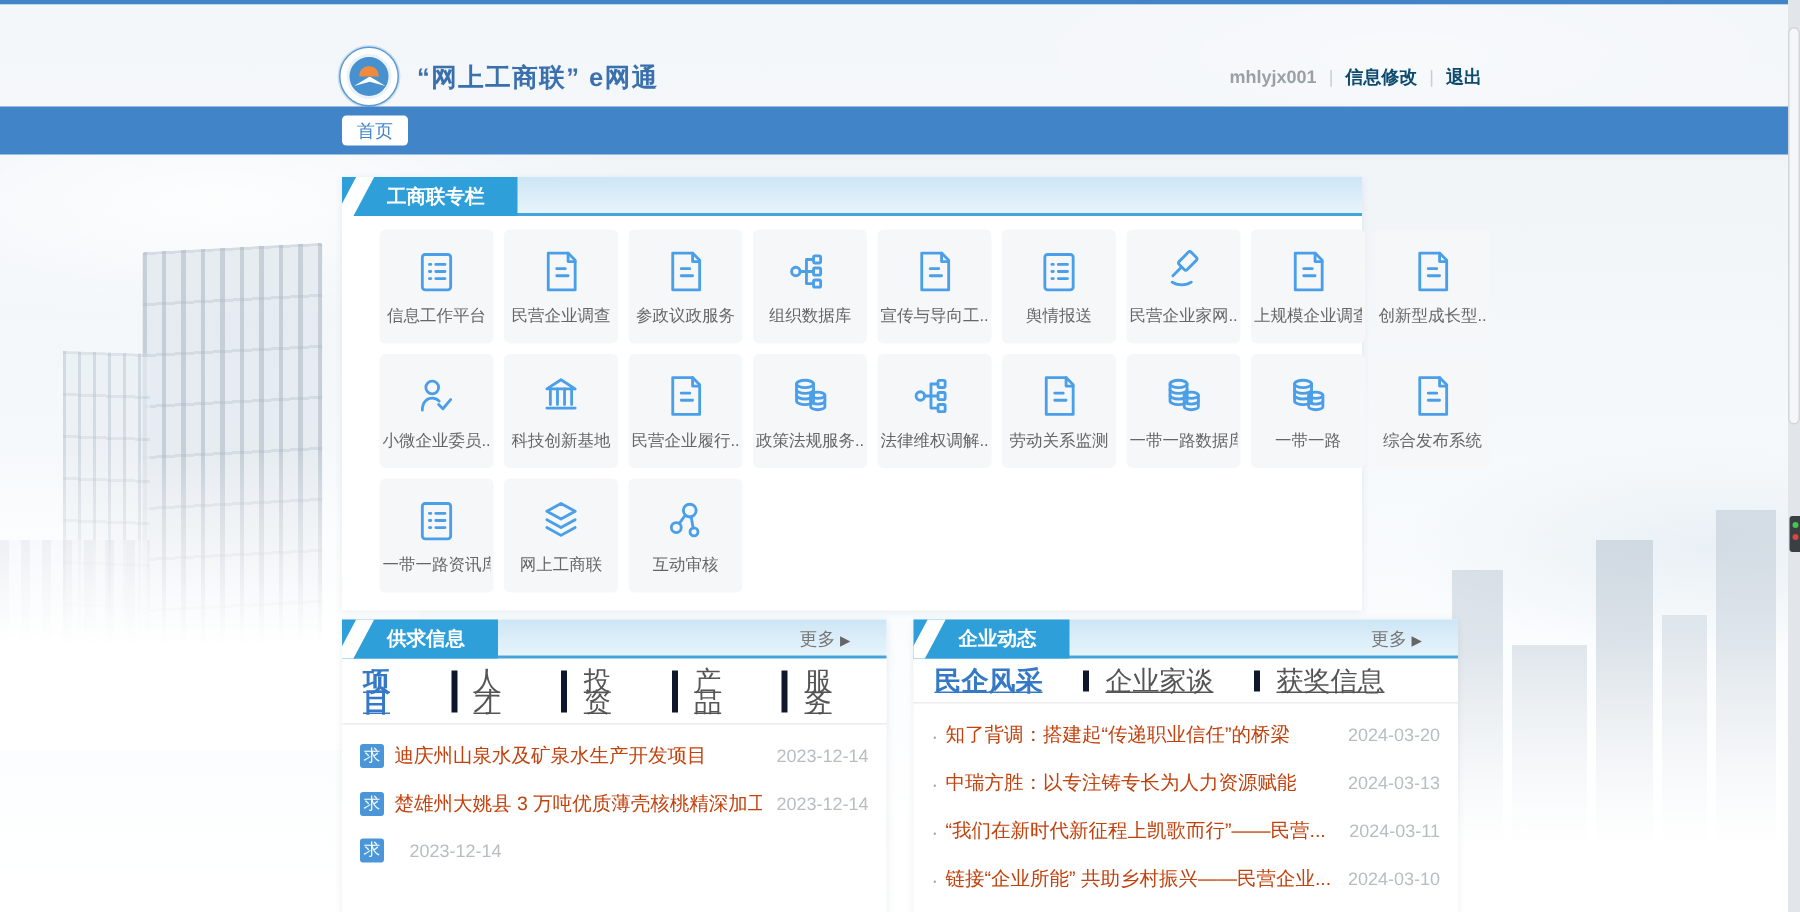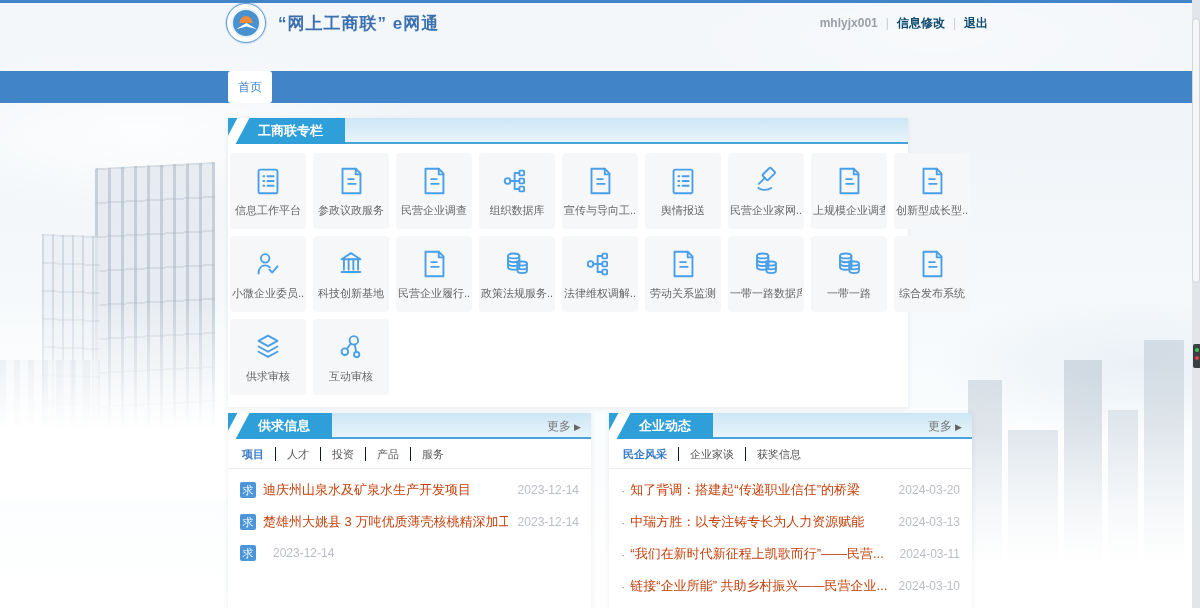--- a/index.html
+++ b/index.html
@@ -50,73 +50,73 @@
   .scroll-thumb { position:absolute; right:0; top:18px; width:8px; height:265px; background:#f4f6f8;
     border:1px solid #d2d6da; border-radius:4px; }
   .recorder { position:absolute; right:0; top:344px; width:7px; height:24px; background:#3a3f44;
     border-radius:2px 0 0 2px; z-index:7; }
   .recorder i { display:block; width:4px; height:4px; border-radius:50%; margin:4px auto 0; }
   .rec-green { background:#43c553; } .rec-red { background:#e0443e; }
 
   
   .topline { height:3px; background:#4184c8; position:relative; z-index:3; }
   .topbar { height:68px; position:relative; z-index:3; background:rgba(245,248,250,.82);
-    display:flex; align-items:flex-start; }
+    display:flex; align-items:flex-end; }
   .topbar-inner { width:762px; margin-left:226px; display:flex; align-items:center; }
   .logo { width:40px; height:40px; border-radius:50%; background:#fff; border:1px solid #5b9bd5;
     display:flex; align-items:center; justify-content:center; box-shadow:0 0 0 1px rgba(91,155,213,.25); }
   .logo-core { width:30px; height:30px; border-radius:50%; background:#4791cf; position:relative; overflow:hidden;
     border:2px solid #eaf2f9; }
   .logo-sun { position:absolute; top:6px; left:50%; transform:translateX(-50%); width:13px; height:7px;
     background:#f08a3c; border-radius:7px 7px 0 0; }
   .logo-wing { position:absolute; top:13px; left:3px; width:21px; height:9px; background:#fff;
     clip-path:polygon(0 70%, 50% 0, 100% 70%, 50% 38%); }
   .site-title { margin-left:12px; font-size:17px; font-weight:bold; color:#3b70ae; letter-spacing:1px; }
   .user-area { margin-left:auto; display:flex; align-items:center; font-size:12px; gap:8px; }
   .username { color:#9aa0a6;font-weight:bold; }
   .u-sep { color:#c9cdd2; }
   .user-link { color:#0c4a6e; font-weight:bold; text-decoration:none; cursor:pointer; }
 
   
   .navbar { height:32px; background:#4184c8; position:relative; z-index:3; }
-  .nav-inner { width:744px; margin-left:228px; height:100%; display:flex; }
+  .nav-inner { width:744px; margin-left:228px; height:100%; display:flex; align-items:center; }
   .home-btn { background:#fff; color:#4184c8; font-size:12px; padding:3px 10px; border-radius:3px;
     border:none; cursor:pointer; line-height:14px; }
 
   
   .content { position:relative; z-index:2; }
   .panel { background:#fff; box-shadow:0 1px 5px rgba(40,70,100,.10); }
   .panel-main { width:680px; margin:15px 0 0 228px; }
   .bottom-row { width:744px; margin:6px 0 0 228px; display:flex; gap:18px; }
   .panel-half { width:363px; height:240px; }
 
   .panel-head { height:26px; position:relative;
     background:linear-gradient(180deg,#cde6f5,#e7f4fb); border-bottom:2px solid #46a4da; }
   .panel-tab { position:relative; display:inline-block; height:26px; line-height:26px;
     background:#2f9fd9; color:#fff; font-size:13px; font-weight:bold;
     padding:0 22px 0 30px; overflow:hidden; }
   .panel-tab::before { content:""; position:absolute; left:2px; top:-4px; width:12px; height:36px;
     background:#fff; transform:skewX(-28deg); }
-  .more { position:absolute; right:10px; top:0; height:26px; line-height:26px; font-size:12px;
+  .more { position:absolute; right:24px; top:0; height:26px; line-height:26px; font-size:12px;
     color:#777; text-decoration:none; cursor:pointer; }
   .more .arr { font-size:9px; margin-left:3px; color:#666; }
 
   
   .app-grid { display:grid; grid-template-columns:repeat(9,76px); gap:7px; padding:9px 2px 12px; }
   .card { width:76px; height:76px; background:#f5f7f9; border-radius:4px; cursor:pointer;
-    display:flex; flex-direction:column; align-items:center; justify-content:center; gap:5px; }
+    display:flex; flex-direction:column; align-items:center; justify-content:center; gap:5px;margin-left:23px; }
   .card-icon { width:34px; height:34px; display:block; }
   .card-icon svg { width:34px; height:34px; display:block; }
   .card-label { font-size:11px; color:#666; white-space:nowrap; overflow:hidden; max-width:72px; text-align:center; }
 
   
   .subtabs { display:flex; align-items:center; padding:8px 12px 7px; border-bottom:1px solid #ececec; }
-  .subtab { font-size:11px; color:#555; padding:0 11px; cursor:pointer; line-height:14px; }
+  .subtab { font-size:18px; color:#555; padding:0 11px; cursor:pointer; line-height:14px;text-decoration:underline; }
   .subtab:first-child { padding-left:2px; }
-  .subtab + .subtab { border-left:1px solid #0f172a; }
+  .subtab + .subtab { border-left:4px solid #0f172a;margin-left:16px; }
   .subtab.active { color:#3579c6; font-weight:bold; }
 
   
   .news-list { list-style:none; padding:5px 12px 0; }
   .news-list li { display:flex; align-items:center; padding:7px 0; cursor:pointer; }
   .badge { flex:0 0 auto; width:16px; height:16px; background:#4a96d9; color:#fff; font-size:11px;
     line-height:16px; text-align:center; border-radius:2px; margin-right:7px; }
   .bullet { flex:0 0 auto; color:#999; margin-right:5px; font-size:13px; }
   .item-title { flex:1 1 auto; font-size:13px; color:#c2410c; white-space:nowrap; overflow:hidden; }
   .item-date { flex:0 0 auto; font-size:12px; color:#b9bdc3; margin-left:10px; }
@@ -188,34 +188,34 @@
   <div class="card">
     <span class="card-icon">
             <svg viewBox="0 0 36 36">
               <g fill="none" stroke="#4a9fe8" stroke-width="2" stroke-linecap="round" stroke-linejoin="round">
                 <path d="M9 5h14l5 5v21H9z"></path>
                 <path d="M23 5v6h5"></path>
                 <path d="M15 16h6M15 21h8"></path>
               </g>
             </svg>
           </span>
+    <span class="card-label">民营企业调查</span>
+  </div>
+
+  <div class="card">
+    <span class="card-icon">
+            <svg viewBox="0 0 36 36">
+              <g fill="none" stroke="#4a9fe8" stroke-width="2" stroke-linecap="round" stroke-linejoin="round">
+                <path d="M9 5h14l5 5v21H9z"></path>
+                <path d="M23 5v6h5"></path>
+                <path d="M15 16h6M15 21h8"></path>
+              </g>
+            </svg>
+          </span>
     <span class="card-label">参政议政服务</span>
-  </div>
-
-  <div class="card">
-    <span class="card-icon">
-            <svg viewBox="0 0 36 36">
-              <g fill="none" stroke="#4a9fe8" stroke-width="2" stroke-linecap="round" stroke-linejoin="round">
-                <path d="M9 5h14l5 5v21H9z"></path>
-                <path d="M23 5v6h5"></path>
-                <path d="M15 16h6M15 21h8"></path>
-              </g>
-            </svg>
-          </span>
-    <span class="card-label">民营企业调查</span>
   </div>
 
   <div class="card">
     <span class="card-icon">
             <svg viewBox="0 0 36 36">
               <g fill="none" stroke="#4a9fe8" stroke-width="2" stroke-linecap="round" stroke-linejoin="round">
                 <circle cx="8" cy="18" r="3"></circle>
                 <path d="M11 18h4.5M15.5 9.5v17M15.5 9.5h4.5M15.5 18h4.5M15.5 26.5h4.5"></path>
                 <rect x="20.5" y="7" width="5" height="5" rx="1"></rect>
                 <rect x="20.5" y="15.5" width="5" height="5" rx="1"></rect>
@@ -412,33 +412,44 @@
               <g fill="none" stroke="#4a9fe8" stroke-width="2" stroke-linecap="round" stroke-linejoin="round">
                 <path d="M9 5h14l5 5v21H9z"></path>
                 <path d="M23 5v6h5"></path>
                 <path d="M15 16h6M15 21h8"></path>
               </g>
             </svg>
           </span>
     <span class="card-label">综合发布系统</span>
   </div>
 
+  <div class="card">
+    <span class="card-icon">
+            <svg viewBox="0 0 36 36">
+              <g fill="none" stroke="#4a9fe8" stroke-width="2" stroke-linecap="round" stroke-linejoin="round">
+                <rect x="8" y="6" width="20" height="25" rx="2"></rect>
+                <path d="M13 13h1M17.5 13h6.5M13 18h1M17.5 18h6.5M13 23h1M17.5 23h6.5"></path>
+              </g>
+            </svg>
+          </span>
+    <span class="card-label">一带一路资讯库</span>
+  </div>
 
 
   <div class="card">
     <span class="card-icon">
             <svg viewBox="0 0 36 36">
               <g fill="none" stroke="#4a9fe8" stroke-width="2" stroke-linecap="round" stroke-linejoin="round">
                 <path d="M18 6l10 5.5L18 17 8 11.5z"></path>
                 <path d="M8 17.5l10 5.5 10-5.5"></path>
                 <path d="M8 23l10 5.5L28 23"></path>
               </g>
             </svg>
           </span>
-    <span class="card-label">供求审核</span>
+    <span class="card-label">网上工商联</span>
   </div>
 
   <div class="card">
     <span class="card-icon">
             <svg viewBox="0 0 36 36">
               <g fill="none" stroke="#4a9fe8" stroke-width="2" stroke-linecap="round" stroke-linejoin="round">
                 <circle cx="21" cy="11" r="4.5"></circle>
                 <circle cx="11.5" cy="23" r="3.5"></circle>
                 <circle cx="24" cy="26" r="2.8"></circle>
                 <path d="M17.8 14.3l-4 5.6M22 15.3l1.4 8"></path>

